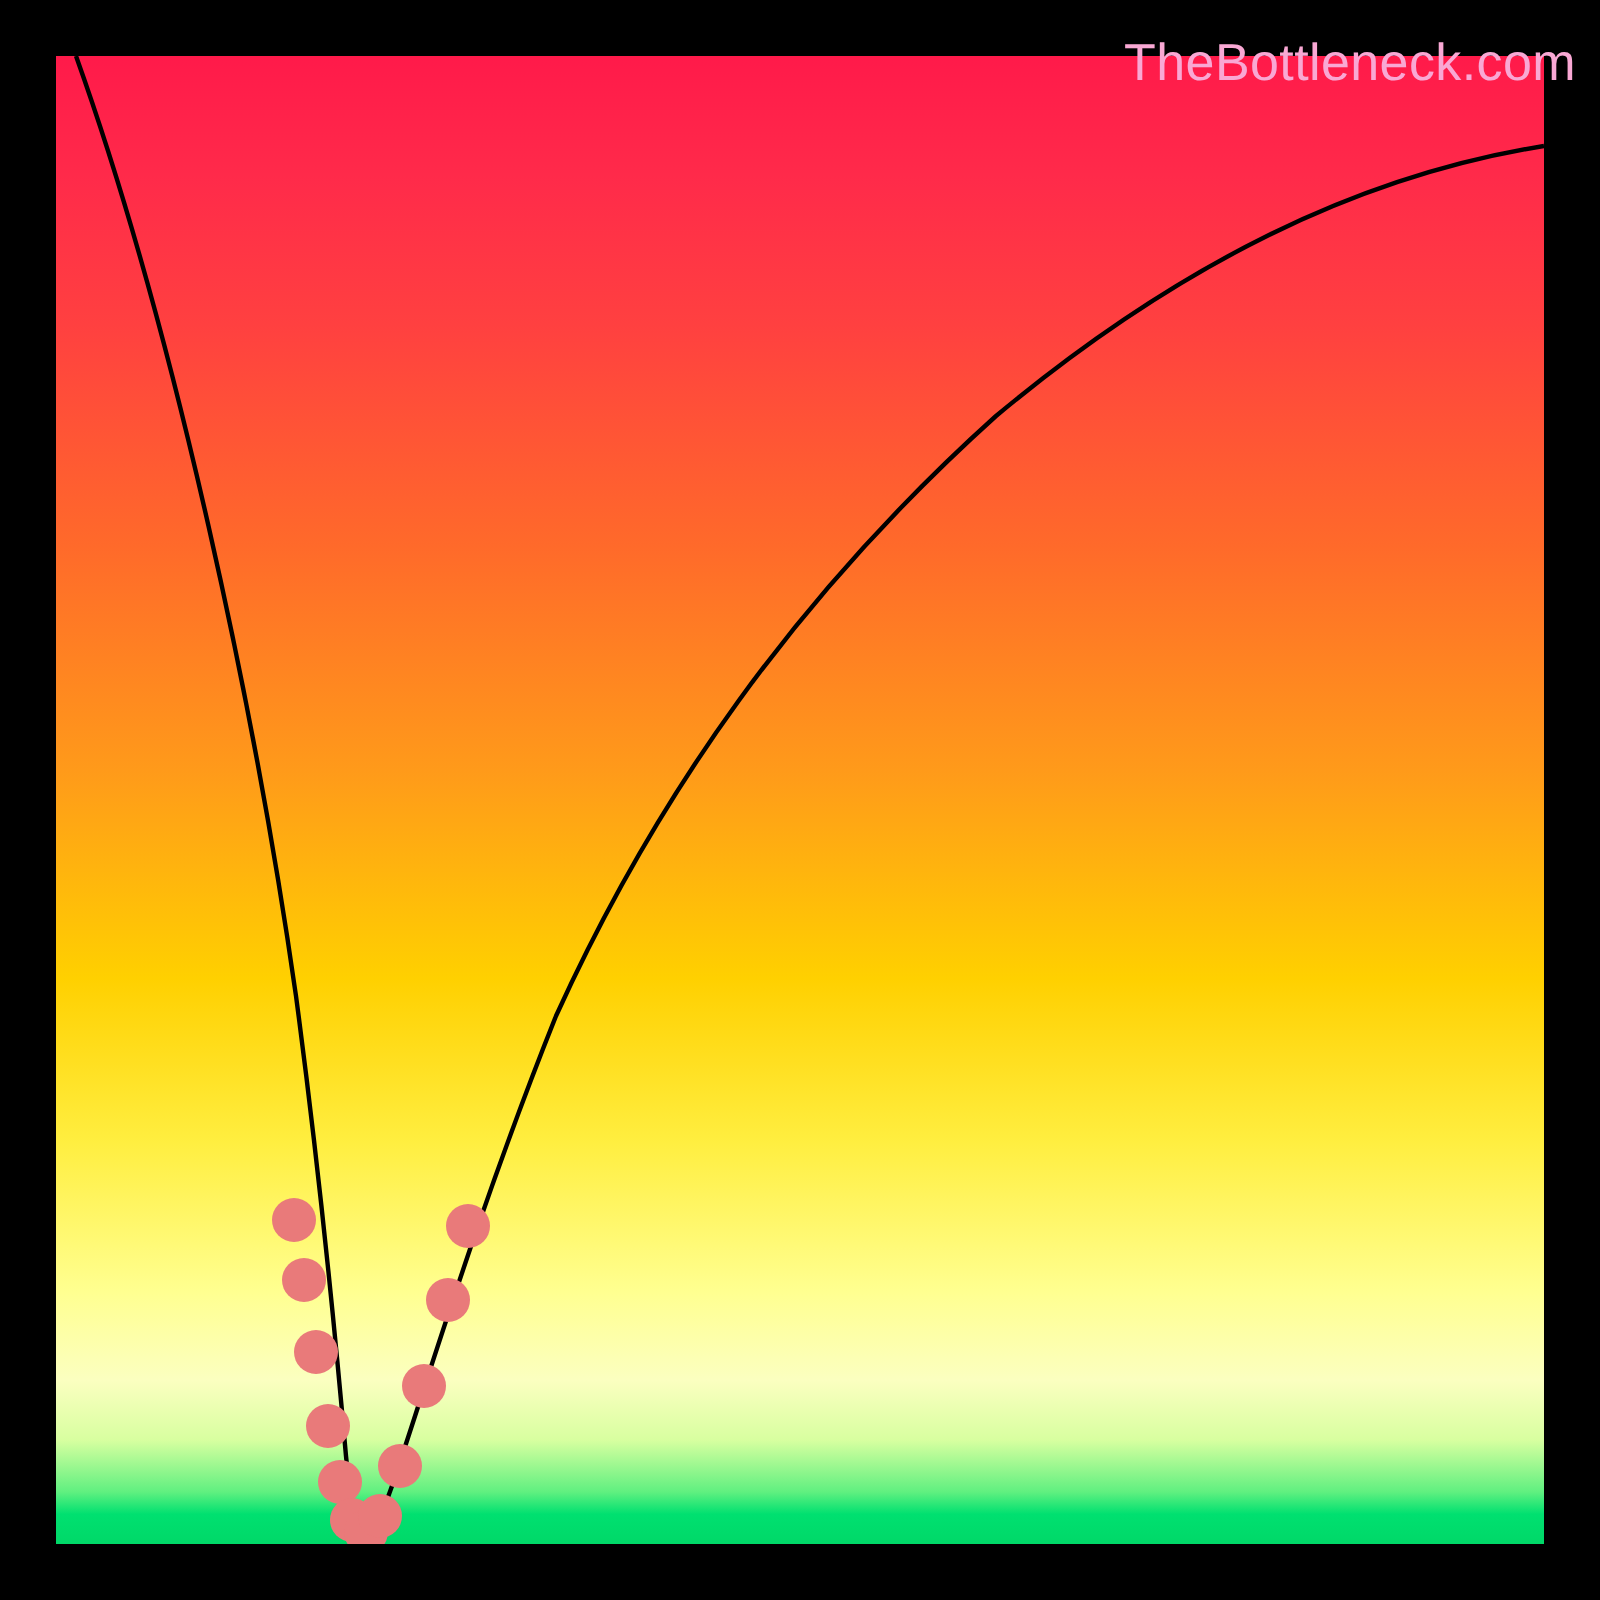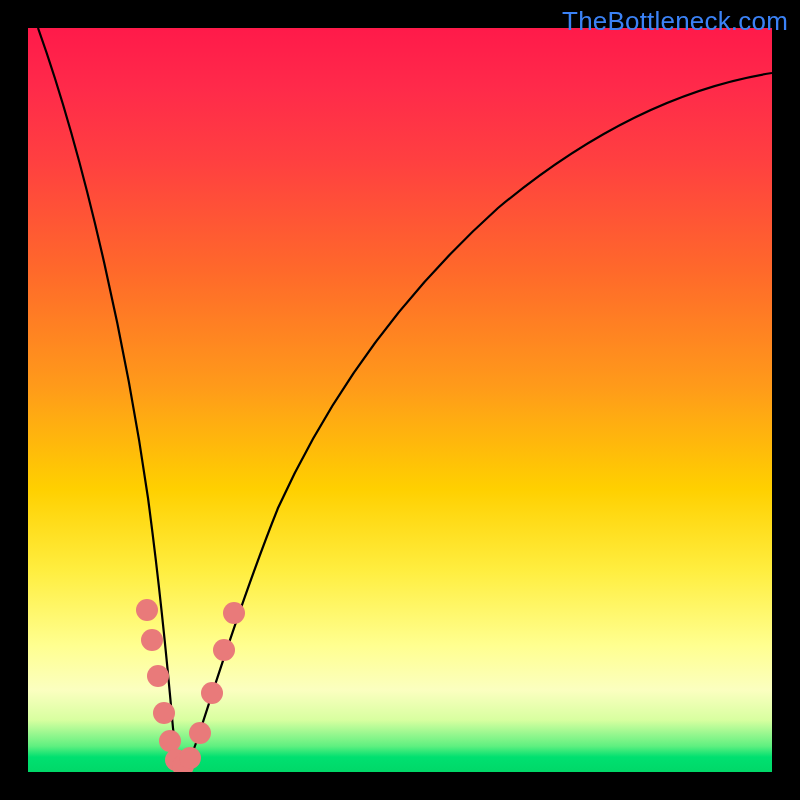--- a/index.html
+++ b/index.html
@@ -29,25 +29,25 @@
       #ffee40 73%,
       #ffff90 83%,
       #fbffc0 89%,
       #d8ffa0 93%,
       #60f080 96.5%,
       #00e070 98%,
       #00d868 100%);
   }
   .watermark {
     position: absolute;
-    top: 6px;
+    top: 16px;
     right: 12px;
     font-family: Arial, Helvetica, sans-serif;
     font-size: 26px;
-    color: #3b82f6;
+    color: #f9a8d4;
     font-weight: 400;
     letter-spacing: 0.2px;
   }
   svg.curves {
     position: absolute;
     left: 0;
     top: 0;
     width: 744px;
     height: 744px;
   }

